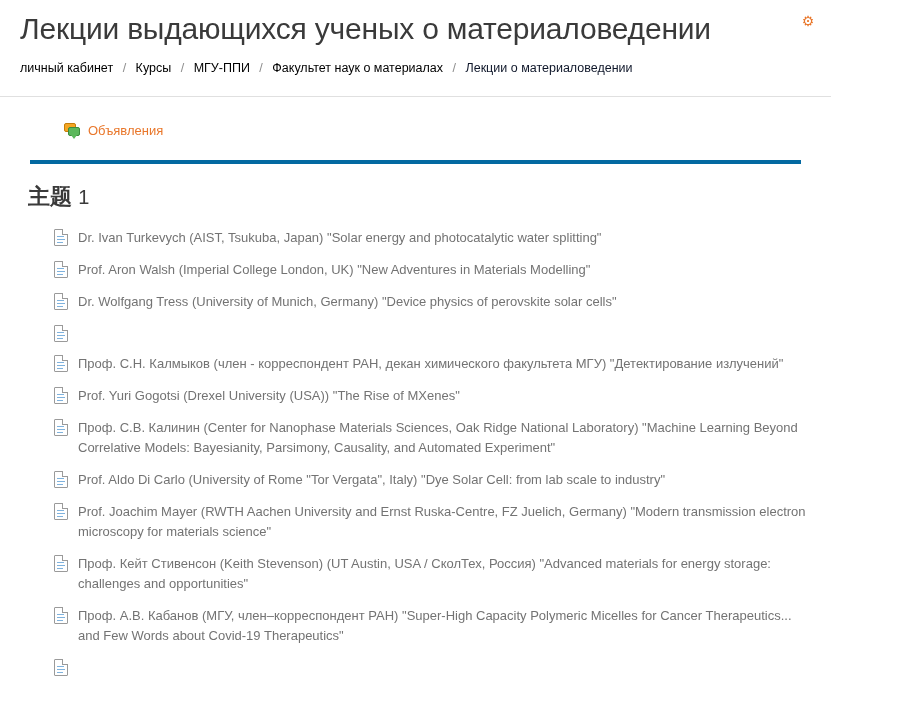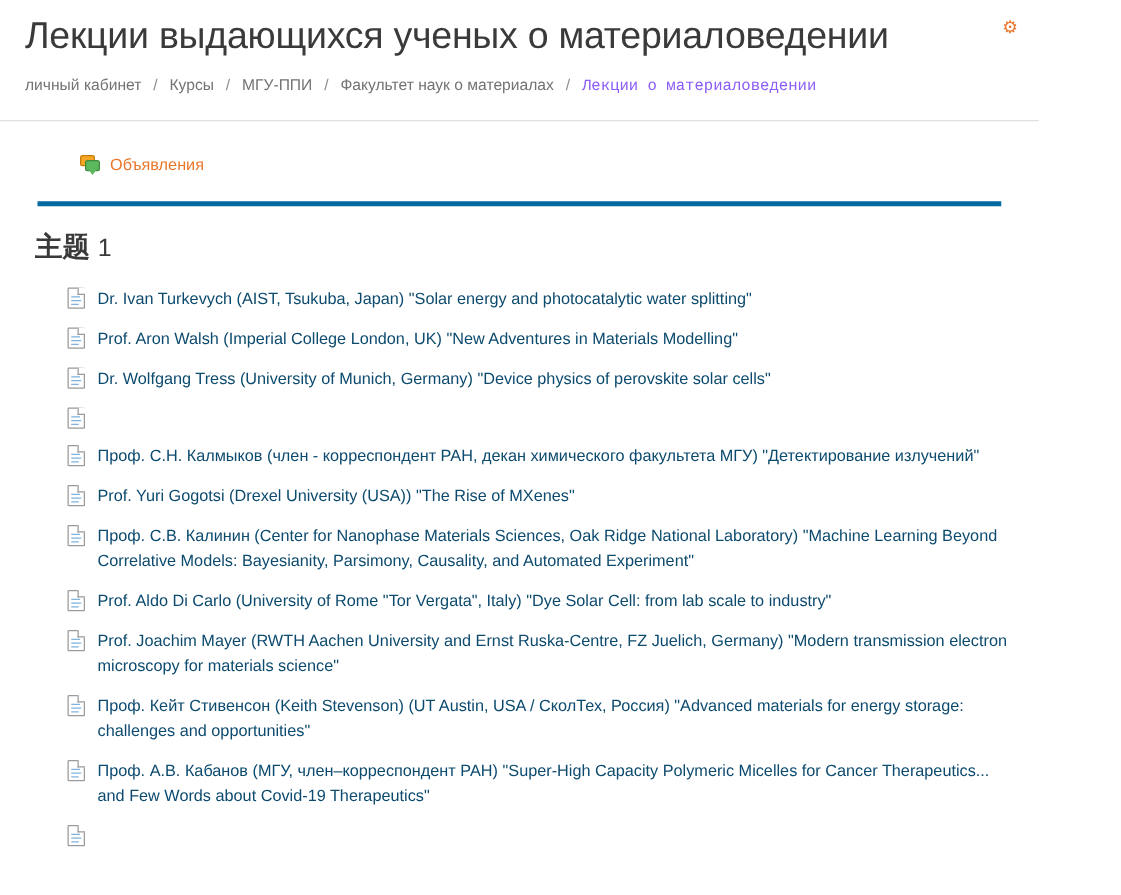--- a/index.html
+++ b/index.html
@@ -33,30 +33,29 @@
     letter-spacing: -0.2px;
   }
   .breadcrumb {
     margin-top: 12px;
     font-size: 12.5px;
     color: #6b6b6b;
     line-height: 16px;
     white-space: nowrap;
   }
   .breadcrumb a {
-    color: #737373;
+    color: #000000;
     text-decoration: none;
   }
   .breadcrumb .sep {
     color: #8d8d8d;
     margin: 0 6px;
   }
   .breadcrumb .current {
-    color: #8b5cf6;
-    font-family: Liberation Mono, monospace;
+    color: #0f172a;
   }
 
   .header-rule {
     position: absolute;
     left: 0;
     right: 0;
     top: 96px;
     border-bottom: 1px solid #e0e0e0;
   }
 
@@ -147,21 +146,21 @@
   }
   .resource-item {
     display: flex;
     align-items: flex-start;
     gap: 10px;
     padding: 6px 0 6px 0;
     line-height: 20px;
   }
   .resource-link {
     font-size: 13px;
-    color: #0c4a6e;
+    color: #737373;
     text-decoration: none;
     max-width: 800px;
   }
 
   
   .icon-file {
     position: relative;
     width: 14px;
     height: 17px;
     flex: 0 0 14px;

